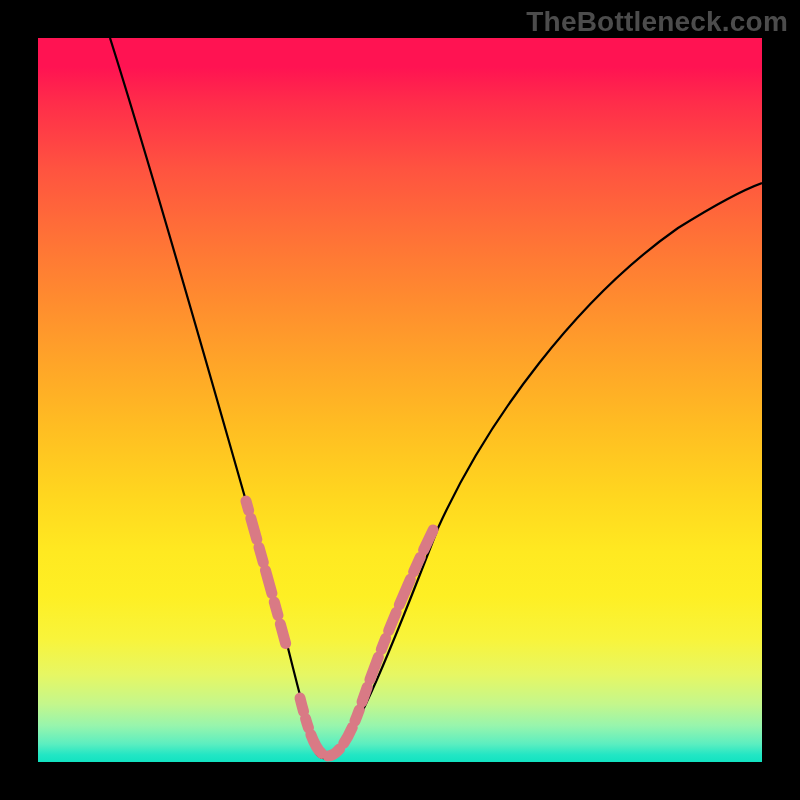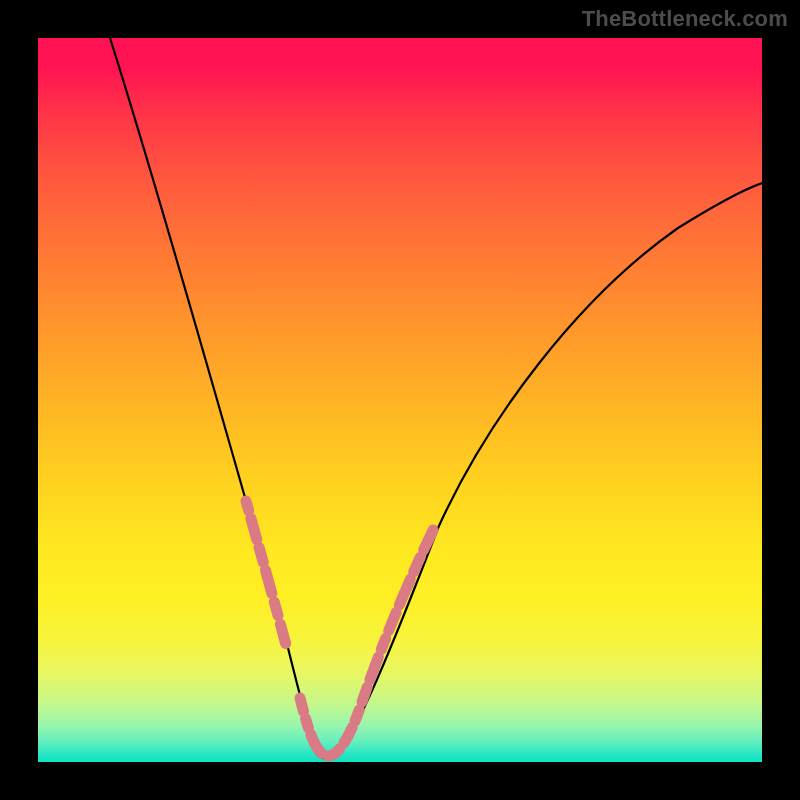--- a/index.html
+++ b/index.html
@@ -15,21 +15,21 @@
     position: relative;
     width: 800px;
     height: 800px;
     background: #000;
   }
   .attribution {
     position: absolute;
     top: 6px;
     right: 12px;
     color: #4c4c4c;
-    font-size: 22px;
+    font-size: 28px;
     font-weight: 600;
     letter-spacing: 0.2px;
     z-index: 20;
   }
   .plot {
     position: absolute;
     left: 38px;
     top: 38px;
     width: 724px;
     height: 724px;

